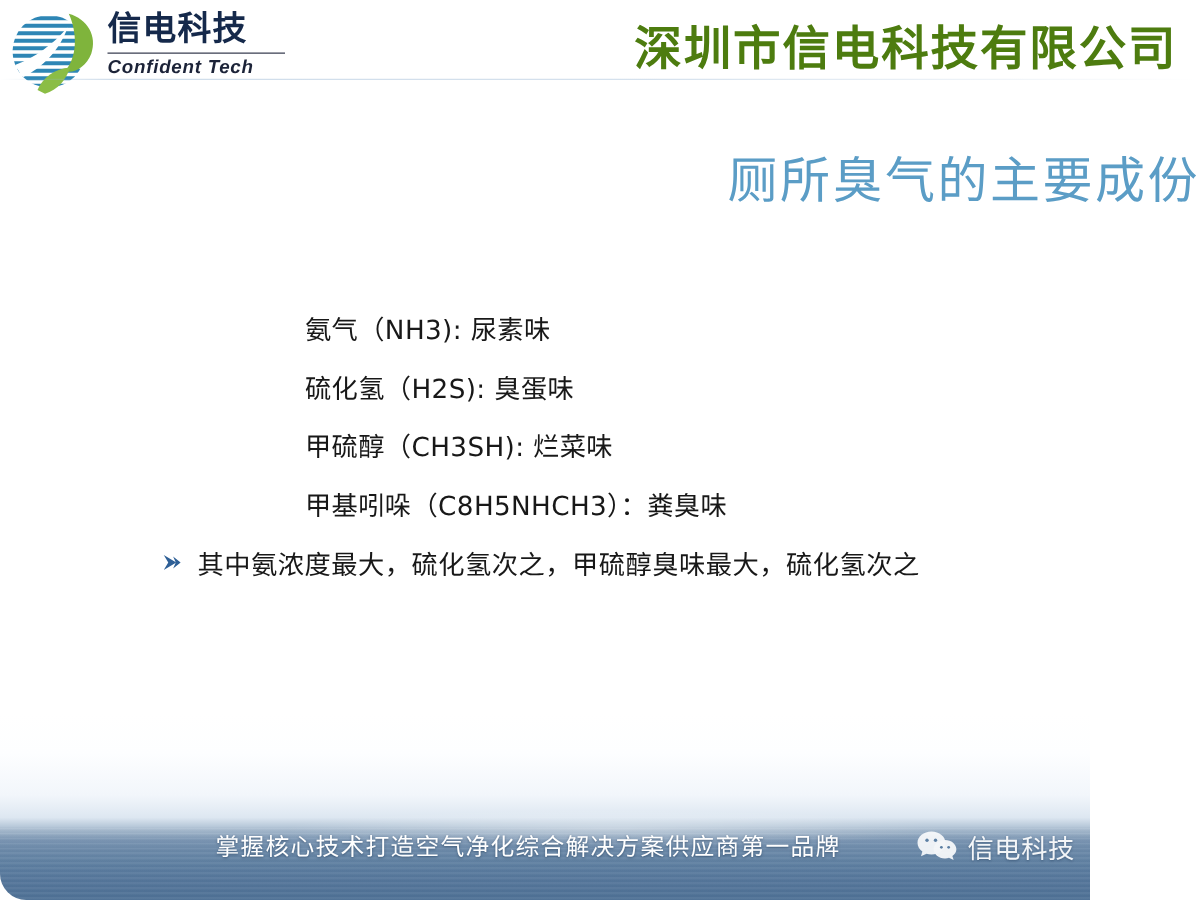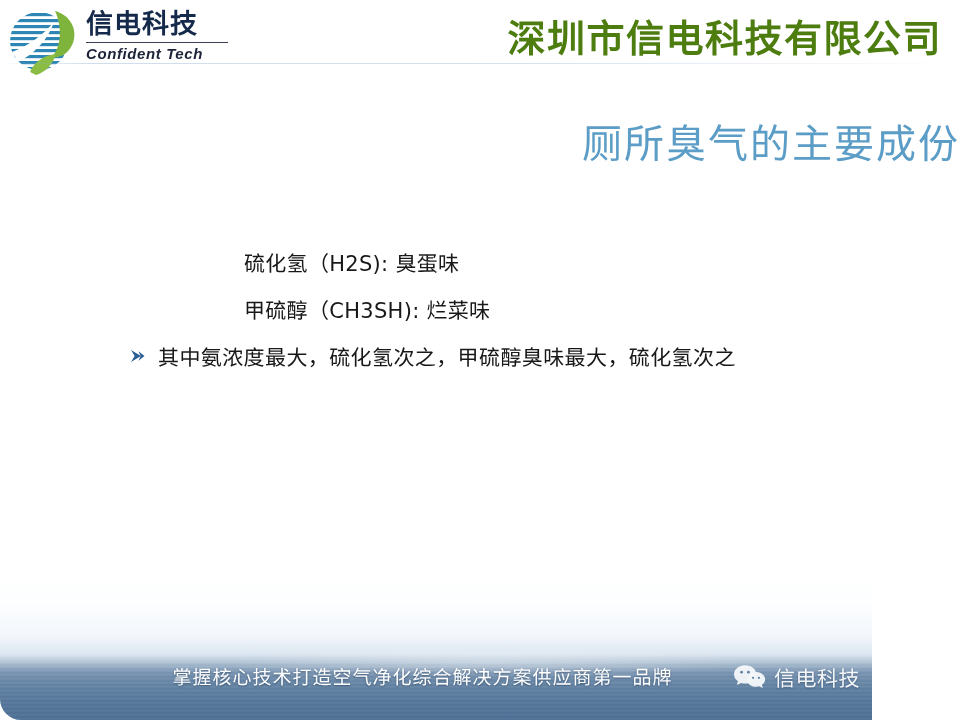--- a/index.html
+++ b/index.html
@@ -282,22 +282,24 @@
   </div>
   <div id="header-rule"></div>
 
   <div id="slide-title">厕所臭气的主要成份</div>
 
   <div id="content">
 
 
 
     <div id="sub-list">
+      <div class="sub-item">氨气（NH3): 尿素味</div>
       <div class="sub-item">硫化氢（H2S): 臭蛋味</div>
       <div class="sub-item">甲硫醇（CH3SH): 烂菜味</div>
+      <div class="sub-item">甲基吲哚（C8H5NHCH3）：粪臭味</div>
     </div>
 
     <div class="bullet-row" id="last-bullet">
       <span class="bullet-marker">
         <svg width="18" height="16" viewBox="0 0 18 16" xmlns="http://www.w3.org/2000/svg">
           <path d="M1,2 L11,8 L1,14 L4.6,8 Z" fill="#2e5f96"></path>
           <path d="M8.5,3.2 L14.5,8 L8.5,12.8 L10.6,8 Z" fill="#2e5f96"></path>
         </svg>
       </span>
       <span class="bullet-text">其中氨浓度最大，硫化氢次之，甲硫醇臭味最大，硫化氢次之</span>

